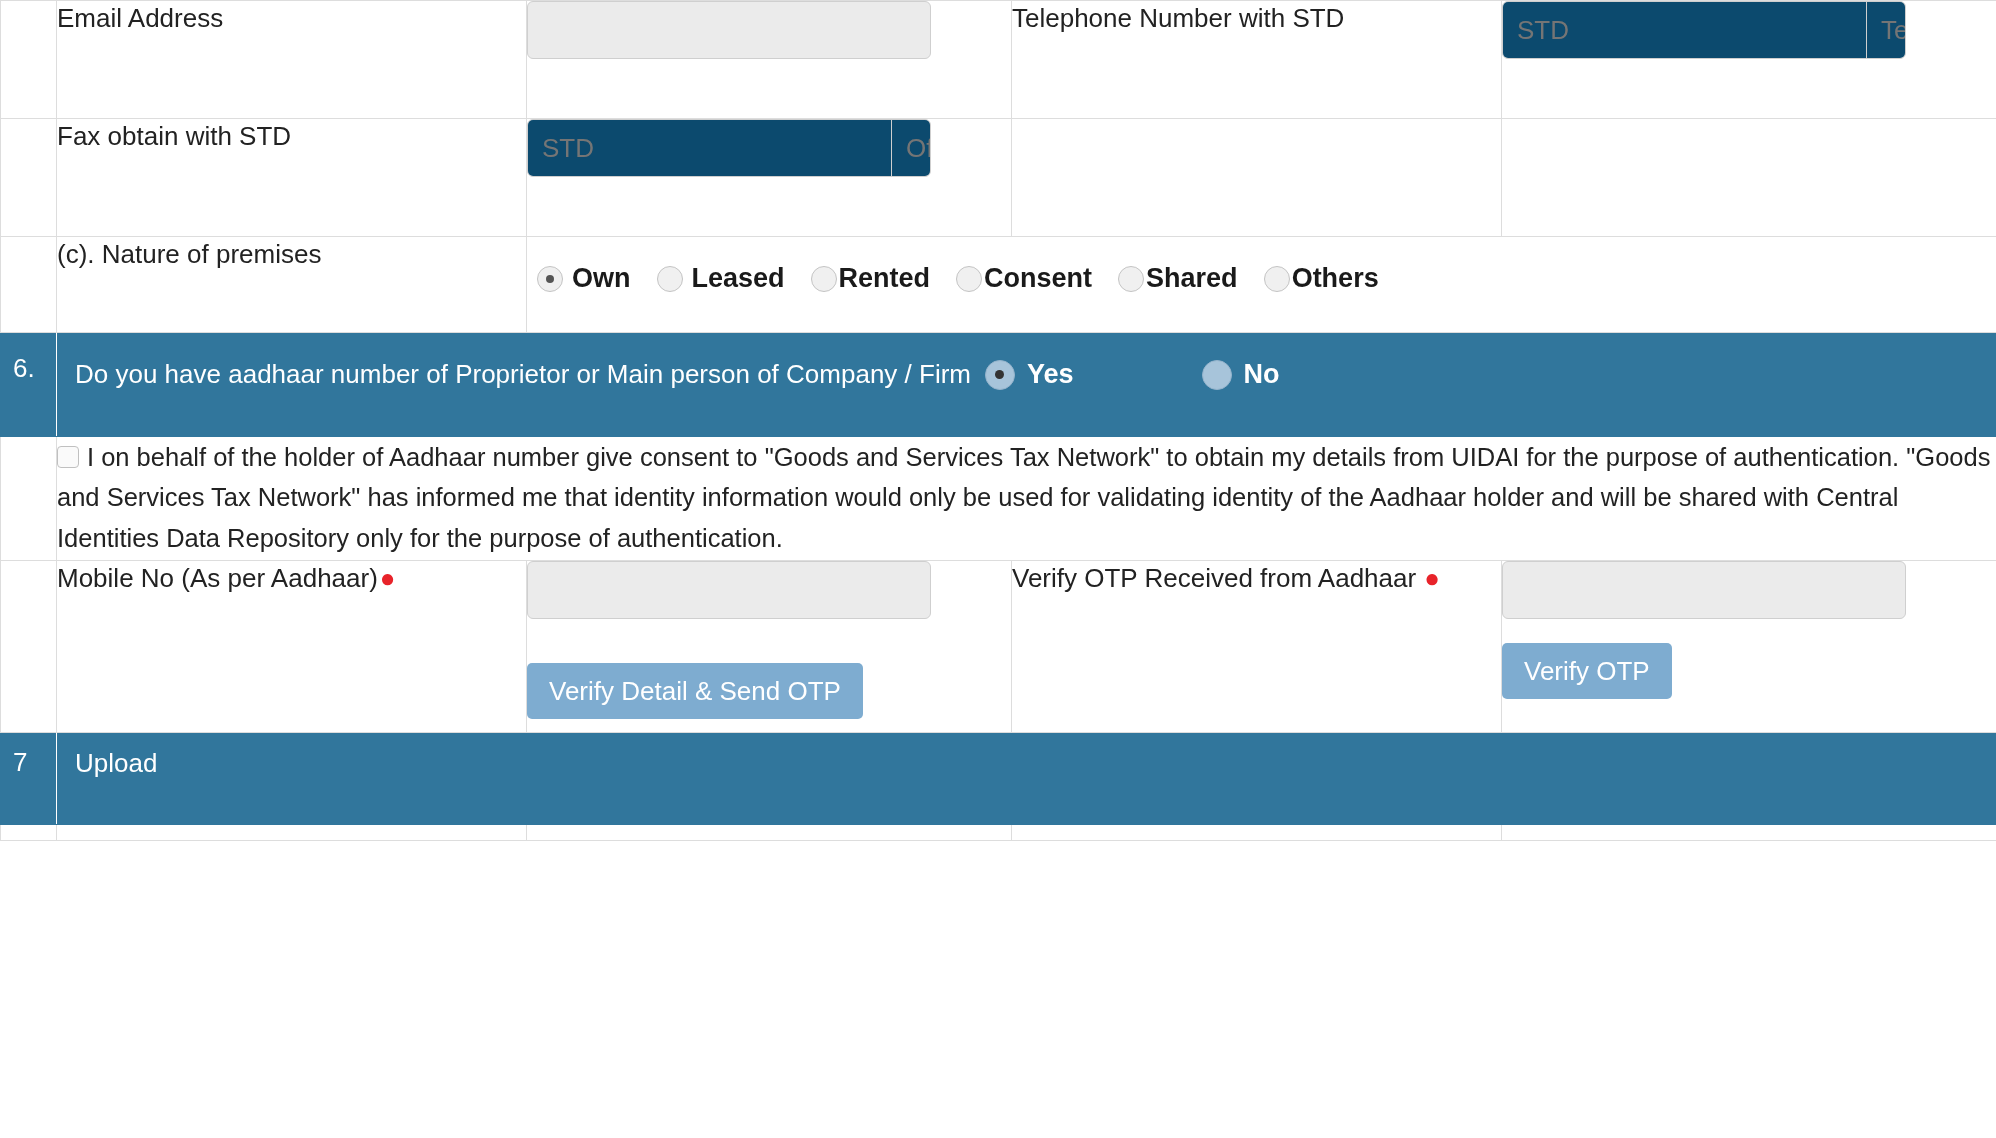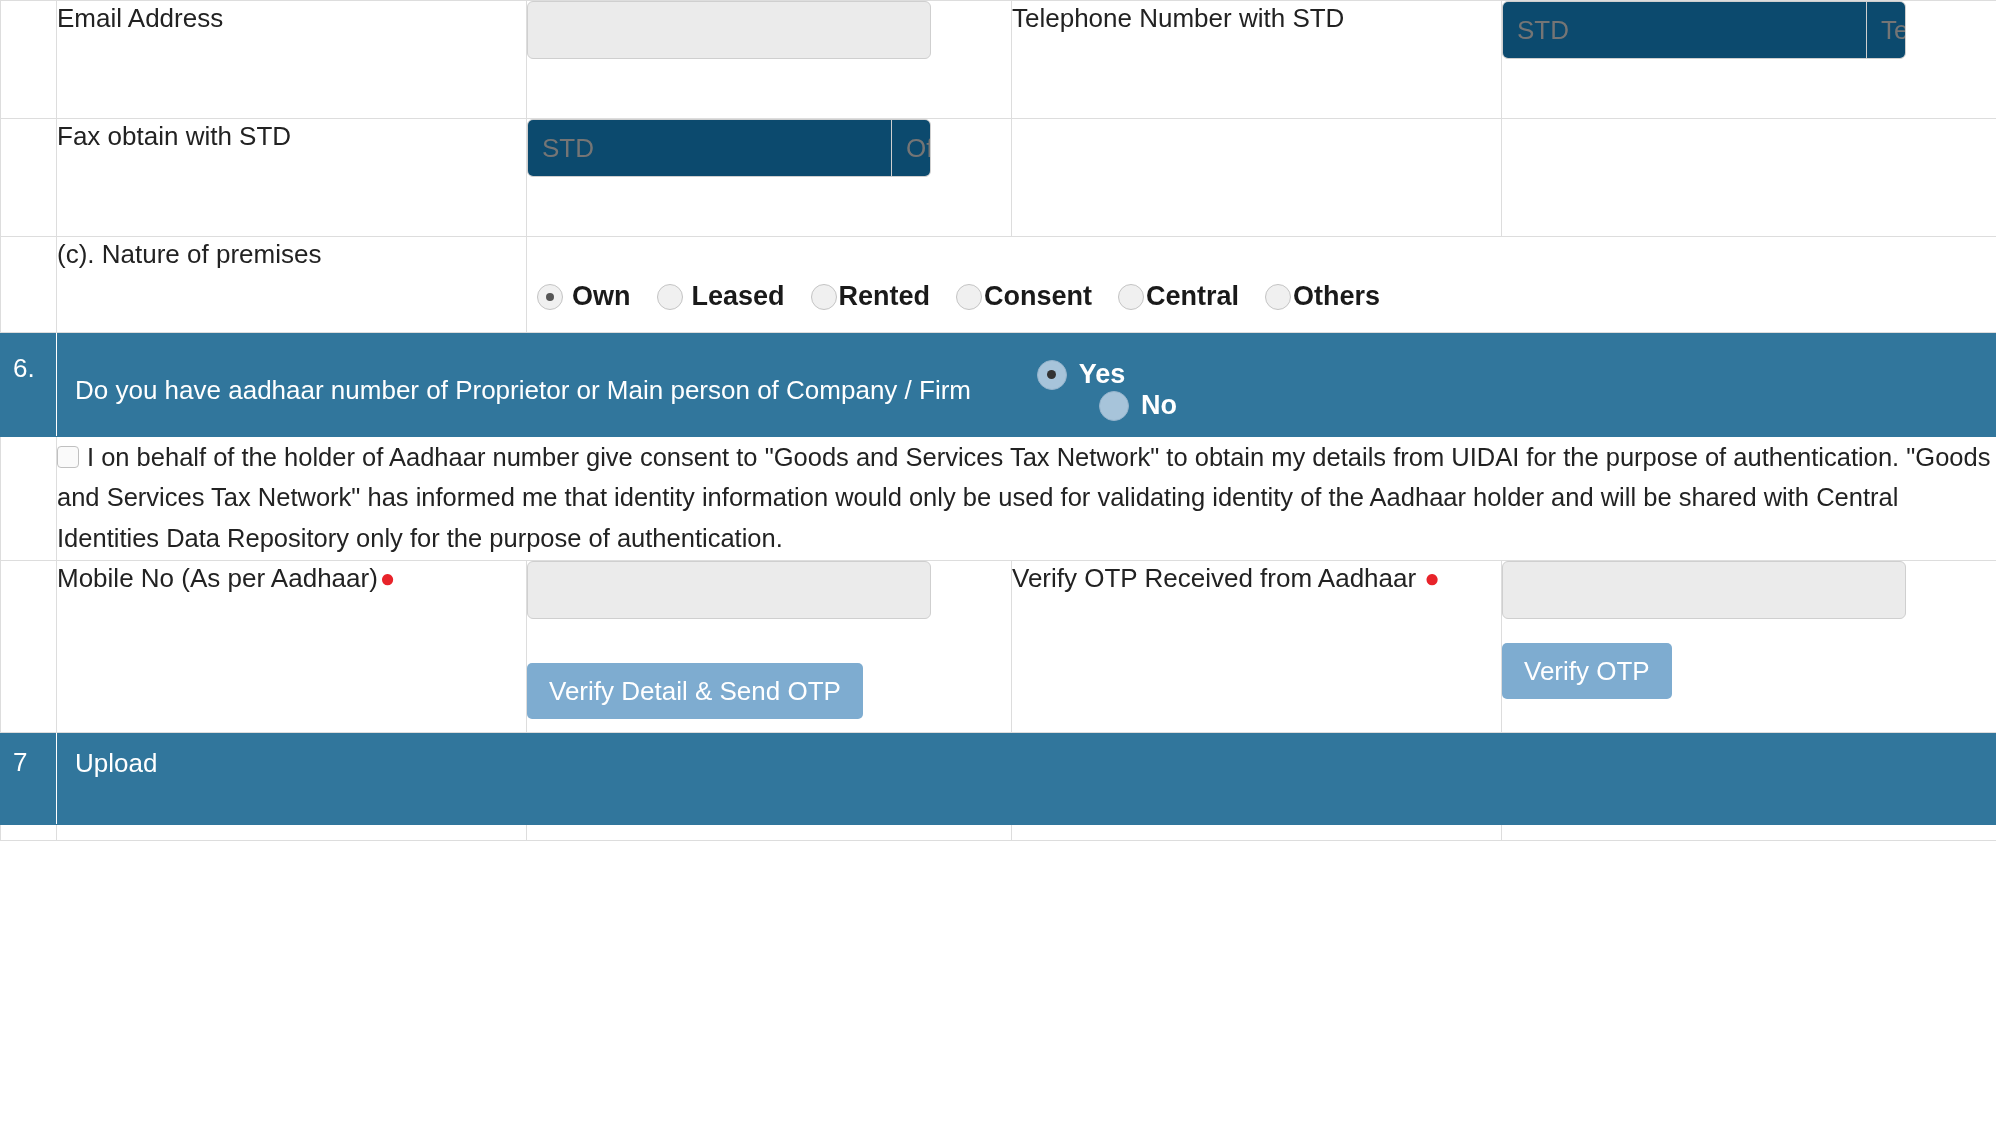--- a/index.html
+++ b/index.html
@@ -134,21 +134,20 @@
     display: flex;
     align-items: center;
     padding: 26px 0 0 10px;
     gap: 0;
   }
   .radio-opt {
     display: flex;
     align-items: center;
     margin-right: 26px;
     white-space: nowrap;
-    margin-top: 18px;
   }
   .radio-dot {
     width: 26px;
     height: 26px;
     border-radius: 50%;
     border: 1px solid #c4c4c4;
     background: #f0f0f0;
     box-sizing: border-box;
     display: inline-block;
     position: relative;
@@ -170,21 +169,20 @@
     color: #1a1a1a;
     padding-left: 9px;
   }
   .radio-opt.tight .radio-label { padding-left: 2px; }
 
   
   .yn-wrap {
     display: inline-flex;
     align-items: center;
     vertical-align: middle;
-    flex-direction: column;
   }
   .yn-opt {
     display: inline-flex;
     align-items: center;
     margin-left: 14px;
   }
   .yn-opt.second { margin-left: 128px; }
   .yn-dot {
     width: 30px;
     height: 30px;
@@ -324,21 +322,21 @@
             <div class="radio-opt tight">
               <span class="radio-dot"></span>
               <span class="radio-label">Rented</span>
             </div>
             <div class="radio-opt tight">
               <span class="radio-dot"></span>
               <span class="radio-label">Consent</span>
             </div>
             <div class="radio-opt tight">
               <span class="radio-dot"></span>
-              <span class="radio-label">Central</span>
+              <span class="radio-label">Shared</span>
             </div>
             <div class="radio-opt tight">
               <span class="radio-dot"></span>
               <span class="radio-label">Others</span>
             </div>
           </div>
         </td>
       </tr>
 
       <tr class="section-head h-6">

